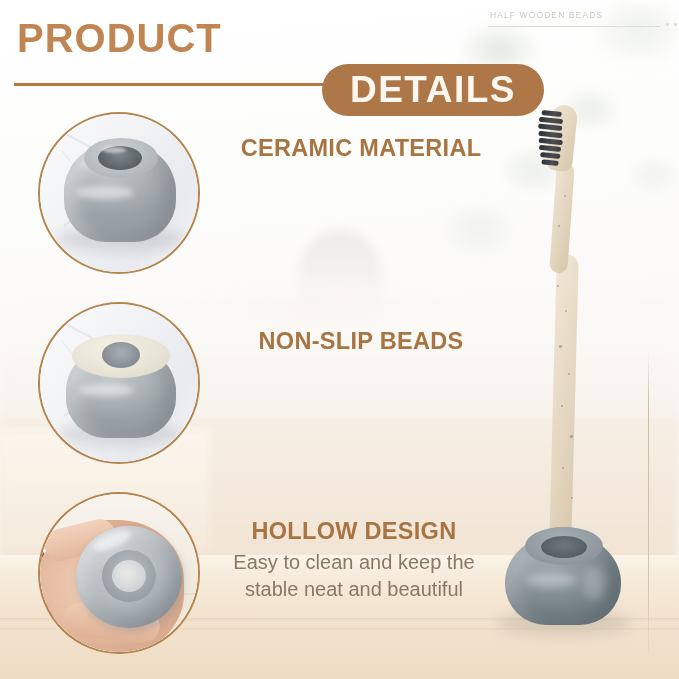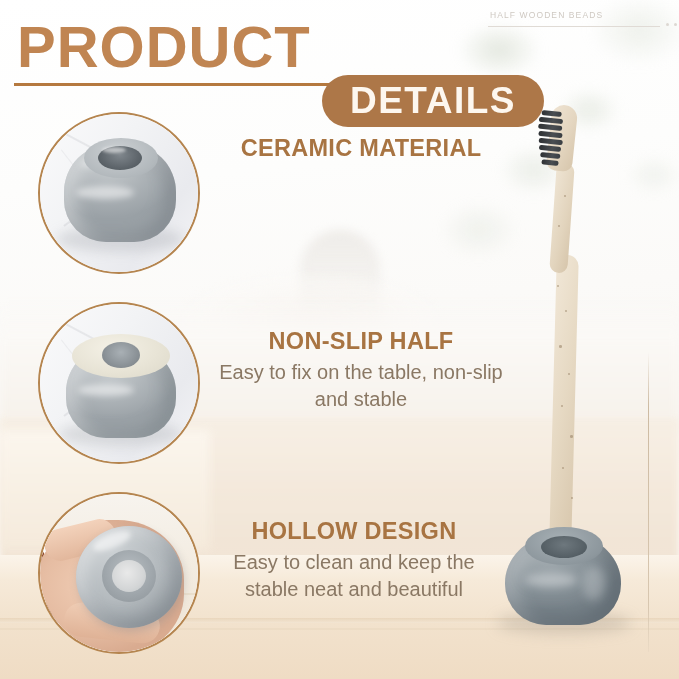--- a/index.html
+++ b/index.html
@@ -70,30 +70,30 @@
   }
   .bg-leftpanel{
     position:absolute;left:0;top:430px;width:210px;height:120px;
     background:linear-gradient(180deg,#fdf8f1,#f6ecdd);
     filter:blur(4px);opacity:.8;
   }
 
   
   .title-product{
     position:absolute;left:17px;top:18px;
-    font-size:58px;font-weight:bold;letter-spacing:1px;
+    font-size:40px;font-weight:bold;letter-spacing:1px;
     color:#c08552;line-height:1;
     font-family:"Liberation Sans", sans-serif;
   }
   .title-rule{
     position:absolute;left:14px;top:83px;width:330px;height:3px;
     background:#b5793f;
   }
   .details-badge{
-    position:absolute;left:322px;top:75px;width:222px;height:52px;
+    position:absolute;left:322px;top:64px;width:222px;height:52px;
     background:#ad7748;border-radius:26px;
     display:flex;align-items:center;justify-content:center;
   }
   .details-badge span{
     color:#fdf7ef;font-size:37px;font-weight:bold;letter-spacing:1.5px;
     line-height:1;padding-bottom:2px;
   }
 
   
   .wm{position:absolute;left:490px;top:10px;width:200px;}
@@ -396,22 +396,21 @@
       <div class="p3-hole"></div>
       <div class="p3-shine"></div>
     </div>
   </div>
 
   <div class="feat" style="left:211px;top:135px;">
     <h3>CERAMIC MATERIAL</h3>
   </div>
 
   <div class="feat" style="left:211px;top:328px;">
-    <h3>NON-SLIP HALF</h3>
-    <p>Easy to fix on the table, non-slip and stable</p>
+    <h3>NON-SLIP BEADS</h3>
   </div>
 
   <div class="feat" style="left:204px;top:518px;">
     <h3>HOLLOW DESIGN</h3>
     <p>Easy to clean and keep the stable neat and beautiful</p>
   </div>
 
   <div class="brush">
     <div class="brush-handle"></div>
     <div class="brush-neck"></div>

